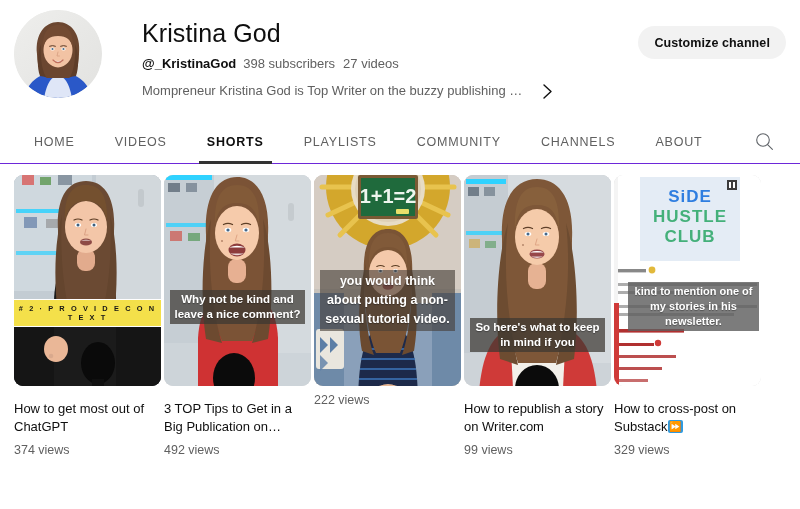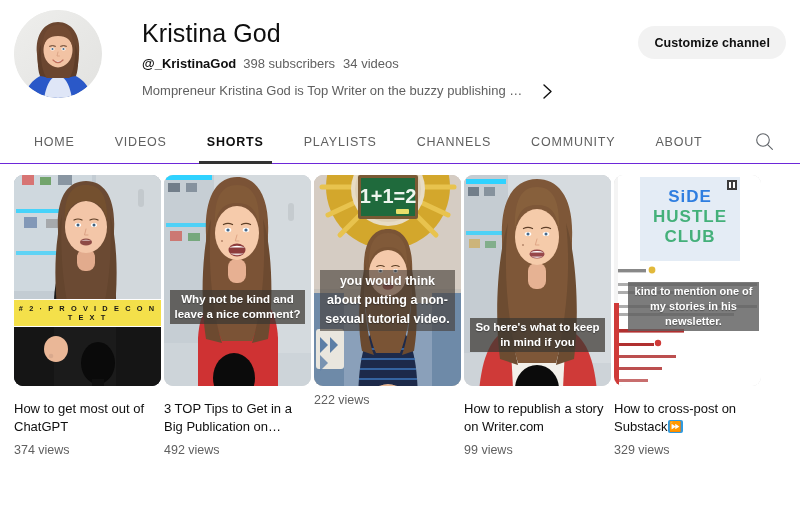--- a/index.html
+++ b/index.html
@@ -277,21 +277,21 @@
         <path d="M39 50 Q44 54.5 49 50 Q44 52 39 50 Z" fill="#ffffff"></path>
         <path d="M39 50 Q44 55 49 50" stroke="#c0705f" stroke-width="1.2" fill="none" stroke-linecap="round"></path>
       </g>
     </svg>
   </div>
 
   <div class="channel-meta">
     <div class="channel-name">Kristina God</div>
 
     <div class="channel-stats">
-      <span class="handle">@_KristinaGod</span><span class="subs">398 subscribers</span><span>34 videos</span>
+      <span class="handle">@_KristinaGod</span><span class="subs">398 subscribers</span><span>27 videos</span>
     </div>
 
     <div class="channel-desc-row">
       <span class="channel-desc">Mompreneur Kristina God is Top Writer on the buzzy publishing platform …</span>
       <span class="desc-chevron">
         <svg width="13" height="17" viewBox="0 0 13 17" aria-hidden="true">
           <path d="M3 2 L10 8.5 L3 15" fill="none" stroke="currentColor" stroke-width="1.4" stroke-linecap="round" stroke-linejoin="round"></path>
         </svg>
       </span>
     </div>
@@ -299,22 +299,22 @@
 
   <button class="customize-btn">Customize channel</button>
 </div>
 
 <div class="tabs-bar">
   <div class="tabs">
     <div class="tab">HOME</div>
     <div class="tab">VIDEOS</div>
     <div class="tab active">SHORTS</div>
     <div class="tab">PLAYLISTS</div>
+    <div class="tab">COMMUNITY</div>
     <div class="tab">CHANNELS</div>
-    <div class="tab">COMMUNITY</div>
     <div class="tab">ABOUT</div>
   </div>
   <div class="search-icon-wrap">
     <svg width="19" height="19" viewBox="0 0 19 19" aria-hidden="true">
       <circle cx="8" cy="8" r="6.3" fill="none" stroke="#5f6368" stroke-width="1.1"></circle>
       <line x1="12.6" y1="12.6" x2="17.4" y2="17.4" stroke="#5f6368" stroke-width="1.1" stroke-linecap="round"></line>
     </svg>
   </div>
 </div>
 

